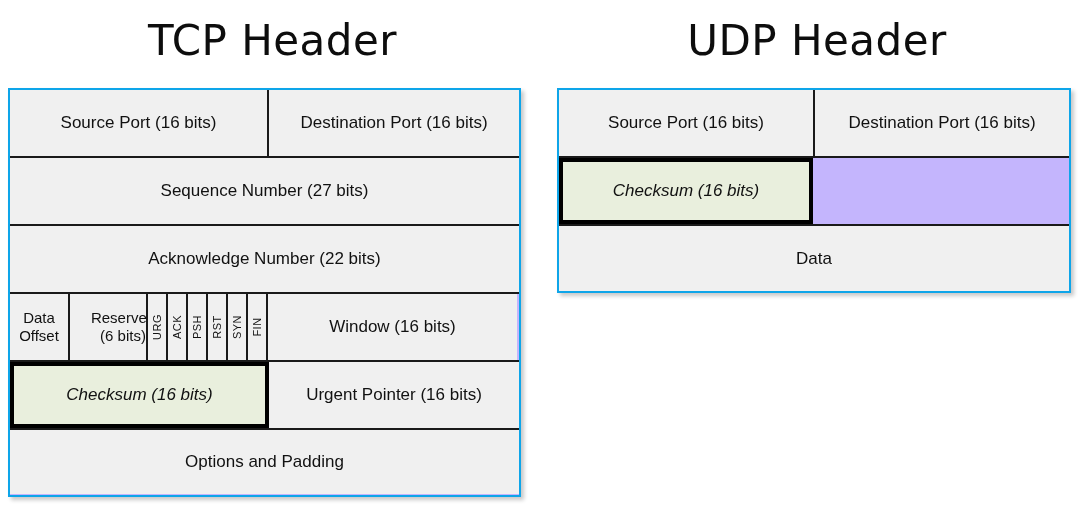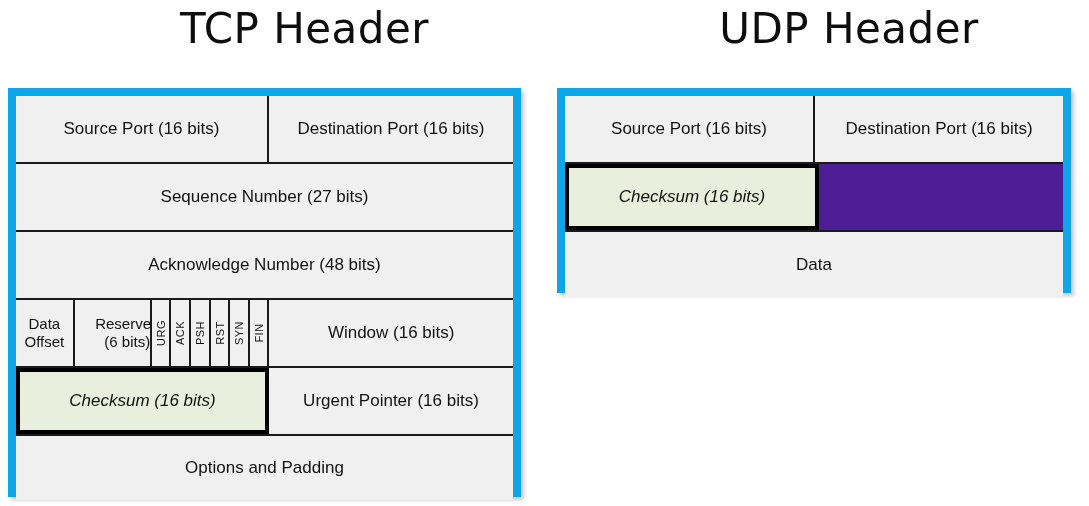--- a/index.html
+++ b/index.html
@@ -18,39 +18,38 @@
 
   .panel {
     position: absolute;
     top: 0;
   }
   #tcp-panel { left: 0px;  width: 545px; }
   #udp-panel { left: 545px; width: 544px; }
 
   .panel-title {
     position: absolute;
-    top: 8px;
+    top: 20px;
     left: 0;
     width: 100%;
     text-align: center;
     font-size: 42px;
     font-weight: 400;
     letter-spacing: 0.5px;
     line-height: 1;
     color: #0d0d0d;
     font-family: "DejaVu Sans", sans-serif;
-    margin-left: 32px;
   }
 
   
   .hdr-table {
     position: absolute;
     box-sizing: border-box;
-    border: 8px solid #0ea5e9;
-    background: #4c1d95;
+    border: 2px solid #0ea5e9;
+    background: #c4b5fd;
     box-shadow: 3px 3px 4px rgba(0,0,0,0.22);
   }
   #tcp-table {
     left: 8px;
     top: 88px;
     width: 513px;
     height: 409px;
   }
   #udp-table {
     left: 12px;   
@@ -150,21 +149,21 @@
     <div class="row">
       <div class="cell w-half-l">Source Port (16 bits)</div>
       <div class="cell w-half-r last-col">Destination Port (16 bits)</div>
     </div>
 
     <div class="row">
       <div class="cell w-full last-col">Sequence Number (27 bits)</div>
     </div>
 
     <div class="row">
-      <div class="cell w-full last-col">Acknowledge Number (48 bits)</div>
+      <div class="cell w-full last-col">Acknowledge Number (22 bits)</div>
     </div>
 
     <div class="row">
       <div class="cell two-line tcp-dataoffset">
         <span>Data</span>
         <span>Offset</span>
       </div>
       <div class="cell two-line tcp-reserved">
         <span>Reserved</span>
         <span>(6 bits)</span>

